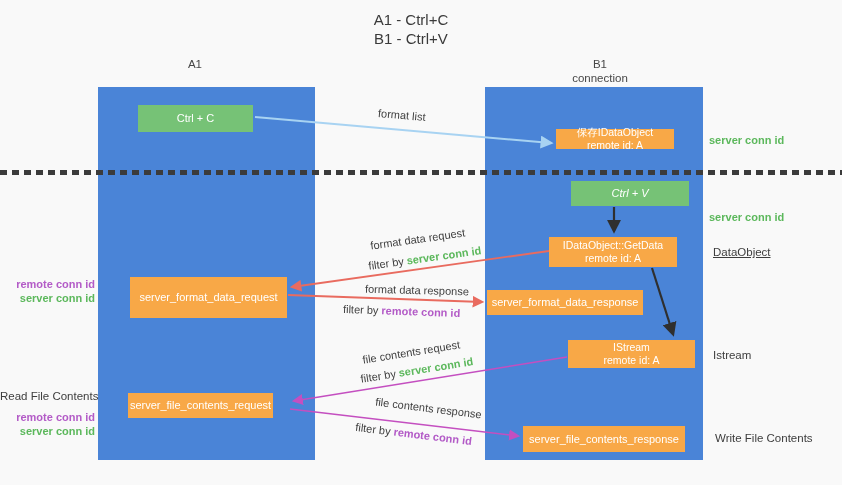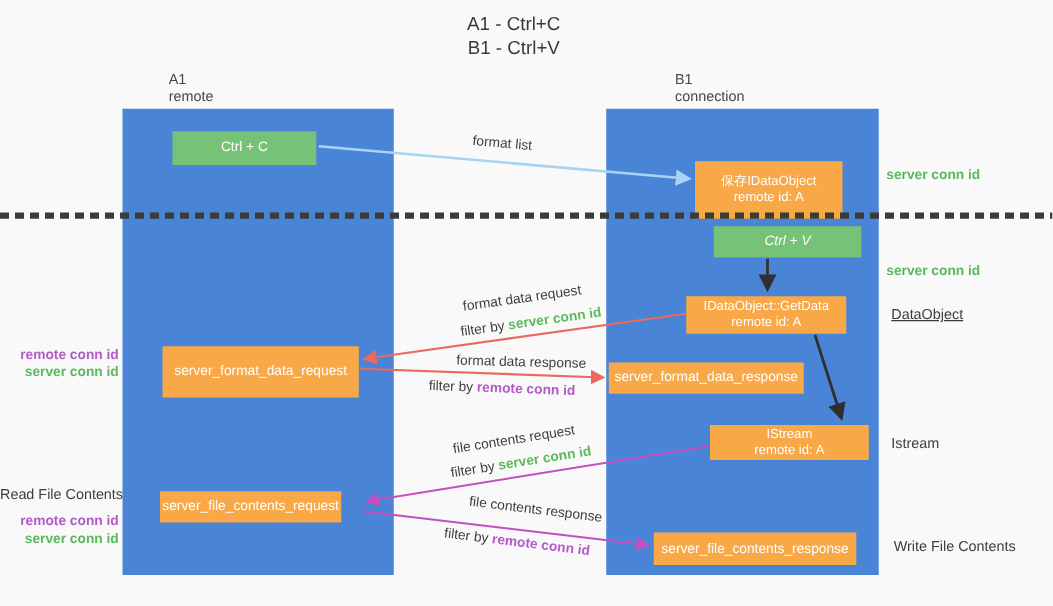--- a/index.html
+++ b/index.html
@@ -15,38 +15,38 @@
     --text-dark:#3d3d3d;
     --bg:#f9f9f9;
   }
   html,body{margin:0;padding:0;}
   body{background:var(--bg);font-family:"Liberation Sans",sans-serif;}
   .canvas{position:relative;width:842px;height:485px;background:var(--bg);overflow:hidden;padding-left:12px;}
 
   .title{position:absolute;left:336px;top:10px;width:150px;text-align:center;
          font-size:15px;line-height:19px;color:#3a3a3a;}
 
-  .col-header{position:absolute;font-size:11.5px;line-height:14px;color:#474747;}
+  .col-header{position:absolute;text-align:center;font-size:11.5px;line-height:14px;color:#474747;}
   #hdr-left{left:135px;top:57px;width:120px;}
   #hdr-right{left:540px;top:57px;width:120px;}
 
   .column{position:absolute;top:87px;height:373px;background:var(--column-blue);}
   #col-left{left:98px;width:217px;}
   #col-right{left:485px;width:218px;}
 
   .divider{position:absolute;left:0;top:170px;width:842px;height:5px;
     background:repeating-linear-gradient(90deg,#3b3b3b 0 7px,transparent 7px 12px);z-index:5;}
 
   .node{position:absolute;display:flex;flex-direction:column;align-items:center;justify-content:center;
         color:#fff;font-size:11px;line-height:13px;text-align:center;border-radius:0;z-index:4;}
   .green-node{background:var(--box-green);}
   .orange-node{background:var(--box-orange);}
 
   #ctrl-c{left:138px;top:105px;width:115px;height:27px;}
-  #save-obj{left:556px;top:129px;width:118px;height:46px;font-size:10.5px;}
+  #save-obj{left:556px;top:129px;width:118px;height:20px;font-size:10.5px;}
   #ctrl-v{left:571px;top:181px;width:118px;height:25px;font-style:italic;}
   #getdata{left:549px;top:237px;width:128px;height:30px;font-size:10.5px;}
   #fmt-req{left:130px;top:277px;width:157px;height:41px;}
   #fmt-resp{left:487px;top:290px;width:156px;height:25px;}
   #istream{left:568px;top:340px;width:127px;height:28px;font-size:10.5px;}
   #file-req{left:128px;top:393px;width:145px;height:25px;}
   #file-resp{left:523px;top:426px;width:162px;height:26px;text-align:center;}
 
   svg.arrows{position:absolute;left:0;top:0;z-index:6;}
   .ln-blue{stroke:var(--arrow-lightblue);stroke-width:2;}
@@ -89,21 +89,20 @@
 
 <div class="canvas">
 
   <div class="title">
     <div>A1 - Ctrl+C</div>
     <div>B1 - Ctrl+V</div>
   </div>
 
   <div class="col-header" id="hdr-left">
     <div>A1</div>
-    <div>remote</div>
   </div>
   <div class="col-header" id="hdr-right">
     <div>B1</div>
     <div>connection</div>
   </div>
 
   <div class="column" id="col-left"></div>
   <div class="column" id="col-right"></div>
 
   <div class="divider"></div>

